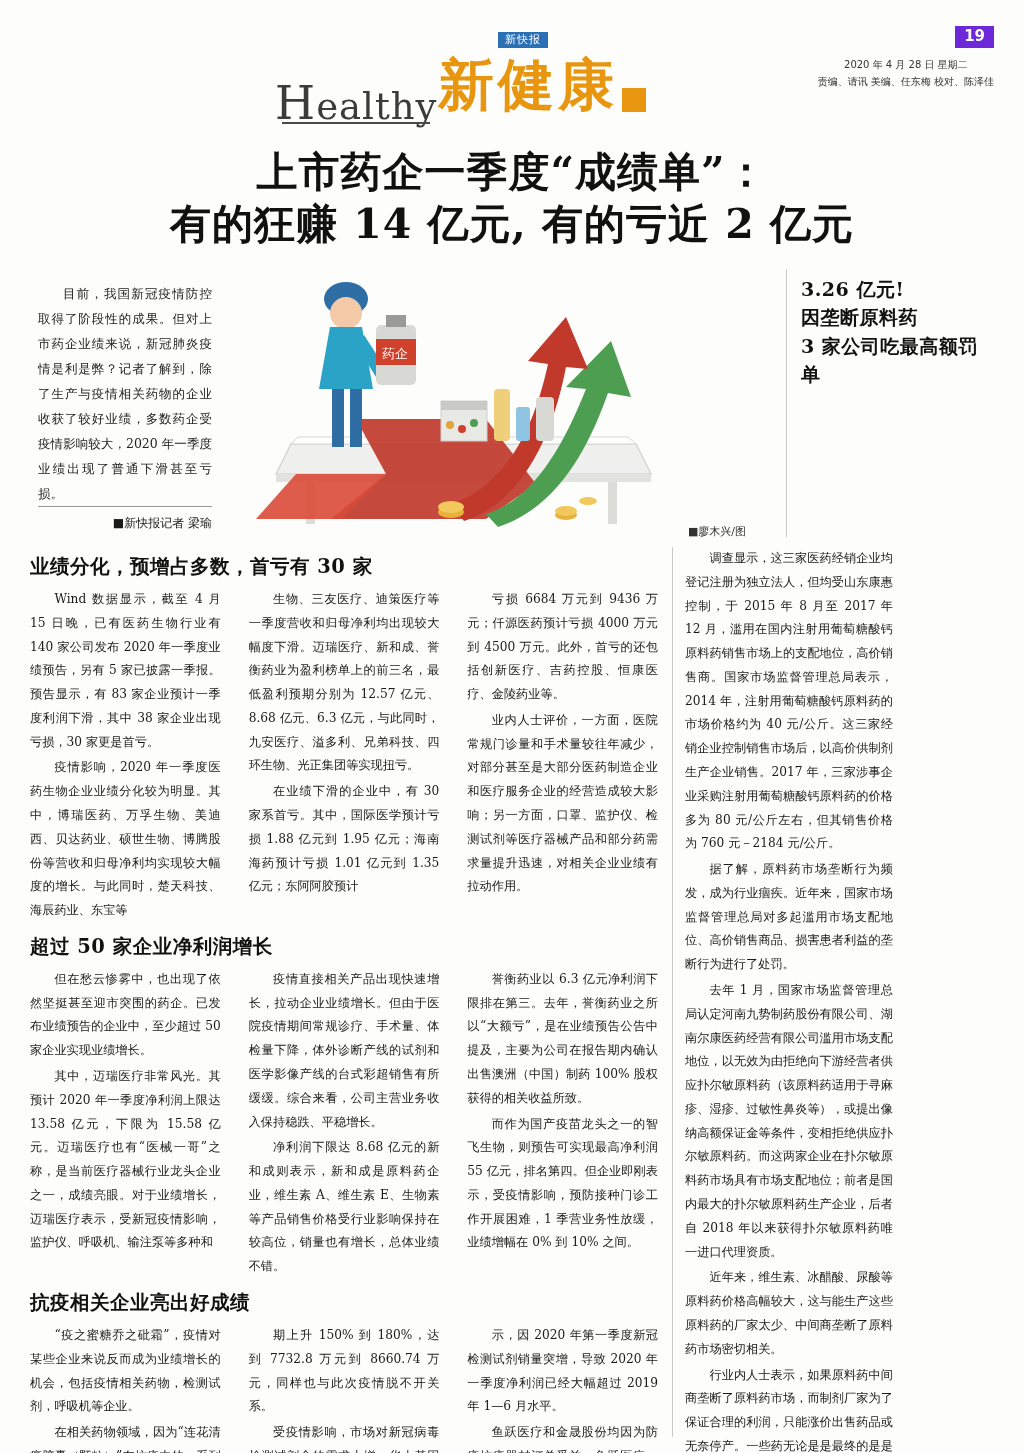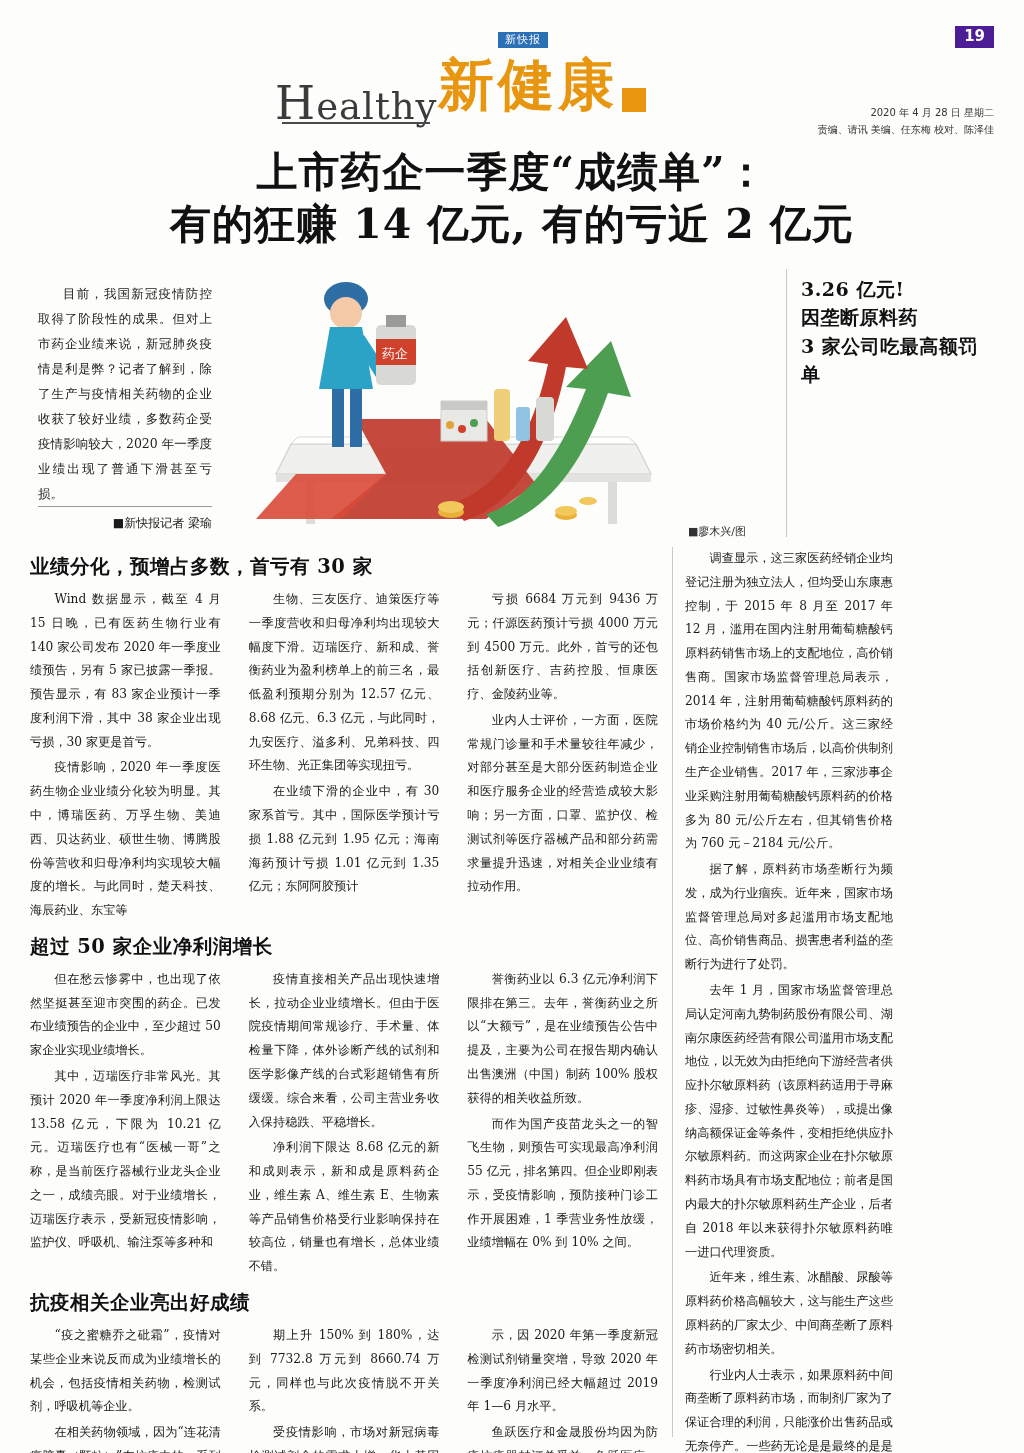--- a/index.html
+++ b/index.html
@@ -35,36 +35,35 @@
     font-size: 11px;
     letter-spacing: 1px;
     padding: 2px 7px 3px 7px;
     line-height: 1;
     text-align: center;
   }
   .page-num {
     position: absolute;
     right: 0;
     top: 12px;
-    background: #4c1d95;
+    background: #6d28d9;
     color: #fff;
     font-size: 15px;
     font-weight: bold;
     padding: 3px 9px 4px 9px;
     line-height: 1;
   }
   .issue-info {
     position: absolute;
     right: 0;
     top: 42px;
-    text-align: right;
+    text-align: center;
     font-size: 10px;
     line-height: 1.7;
     color: #333;
-    margin-top: 48px;
   }
   .healthy-word {
     position: absolute;
     left: 245px;
     top: 62px;
     font-family: "DejaVu Serif", "Liberation Serif", serif;
     font-size: 37px;
     color: #3b3b3b;
     letter-spacing: 1px;
   }
@@ -329,21 +328,21 @@
             <p>业内人士评价，一方面，医院常规门诊量和手术量较往年减少，对部分甚至是大部分医药制造企业和医疗服务企业的经营造成较大影响；另一方面，口罩、监护仪、检测试剂等医疗器械产品和部分药需求量提升迅速，对相关企业业绩有拉动作用。</p>
           </div>
         </div>
       </div>
 
       <div class="section">
         <div class="sec-head">超过 50 家企业净利润增长</div>
         <div class="cols3">
           <div class="col">
             <p>但在愁云惨雾中，也出现了依然坚挺甚至迎市突围的药企。已发布业绩预告的企业中，至少超过 50 家企业实现业绩增长。</p>
-            <p>其中，迈瑞医疗非常风光。其预计 2020 年一季度净利润上限达 13.58 亿元，下限为 10.21 亿元。迈瑞医疗也有“医械一哥”之称，是当前医疗器械行业龙头企业之一，成绩亮眼。对于业绩增长，迈瑞医疗表示，受新冠疫情影响，监护仪、呼吸机、输注泵等多种和</p>
+            <p>其中，迈瑞医疗非常风光。其预计 2020 年一季度净利润上限达 13.58 亿元，下限为 15.58 亿元。迈瑞医疗也有“医械一哥”之称，是当前医疗器械行业龙头企业之一，成绩亮眼。对于业绩增长，迈瑞医疗表示，受新冠疫情影响，监护仪、呼吸机、输注泵等多种和</p>
           </div>
           <div class="col">
             <p>疫情直接相关产品出现快速增长，拉动企业业绩增长。但由于医院疫情期间常规诊疗、手术量、体检量下降，体外诊断产线的试剂和医学影像产线的台式彩超销售有所缓缓。综合来看，公司主营业务收入保持稳跌、平稳增长。</p>
             <p>净利润下限达 8.68 亿元的新和成则表示，新和成是原料药企业，维生素 A、维生素 E、生物素等产品销售价格受行业影响保持在较高位，销量也有增长，总体业绩不错。</p>
           </div>
           <div class="col">
             <p>誉衡药业以 6.3 亿元净利润下限排在第三。去年，誉衡药业之所以“大额亏”，是在业绩预告公告中提及，主要为公司在报告期内确认出售澳洲（中国）制药 100% 股权获得的相关收益所致。</p>
             <p>而作为国产疫苗龙头之一的智飞生物，则预告可实现最高净利润 55 亿元，排名第四。但企业即刚表示，受疫情影响，预防接种门诊工作开展困难，1 季营业务性放缓，业绩增幅在 0% 到 10% 之间。</p>
           </div>
         </div>

